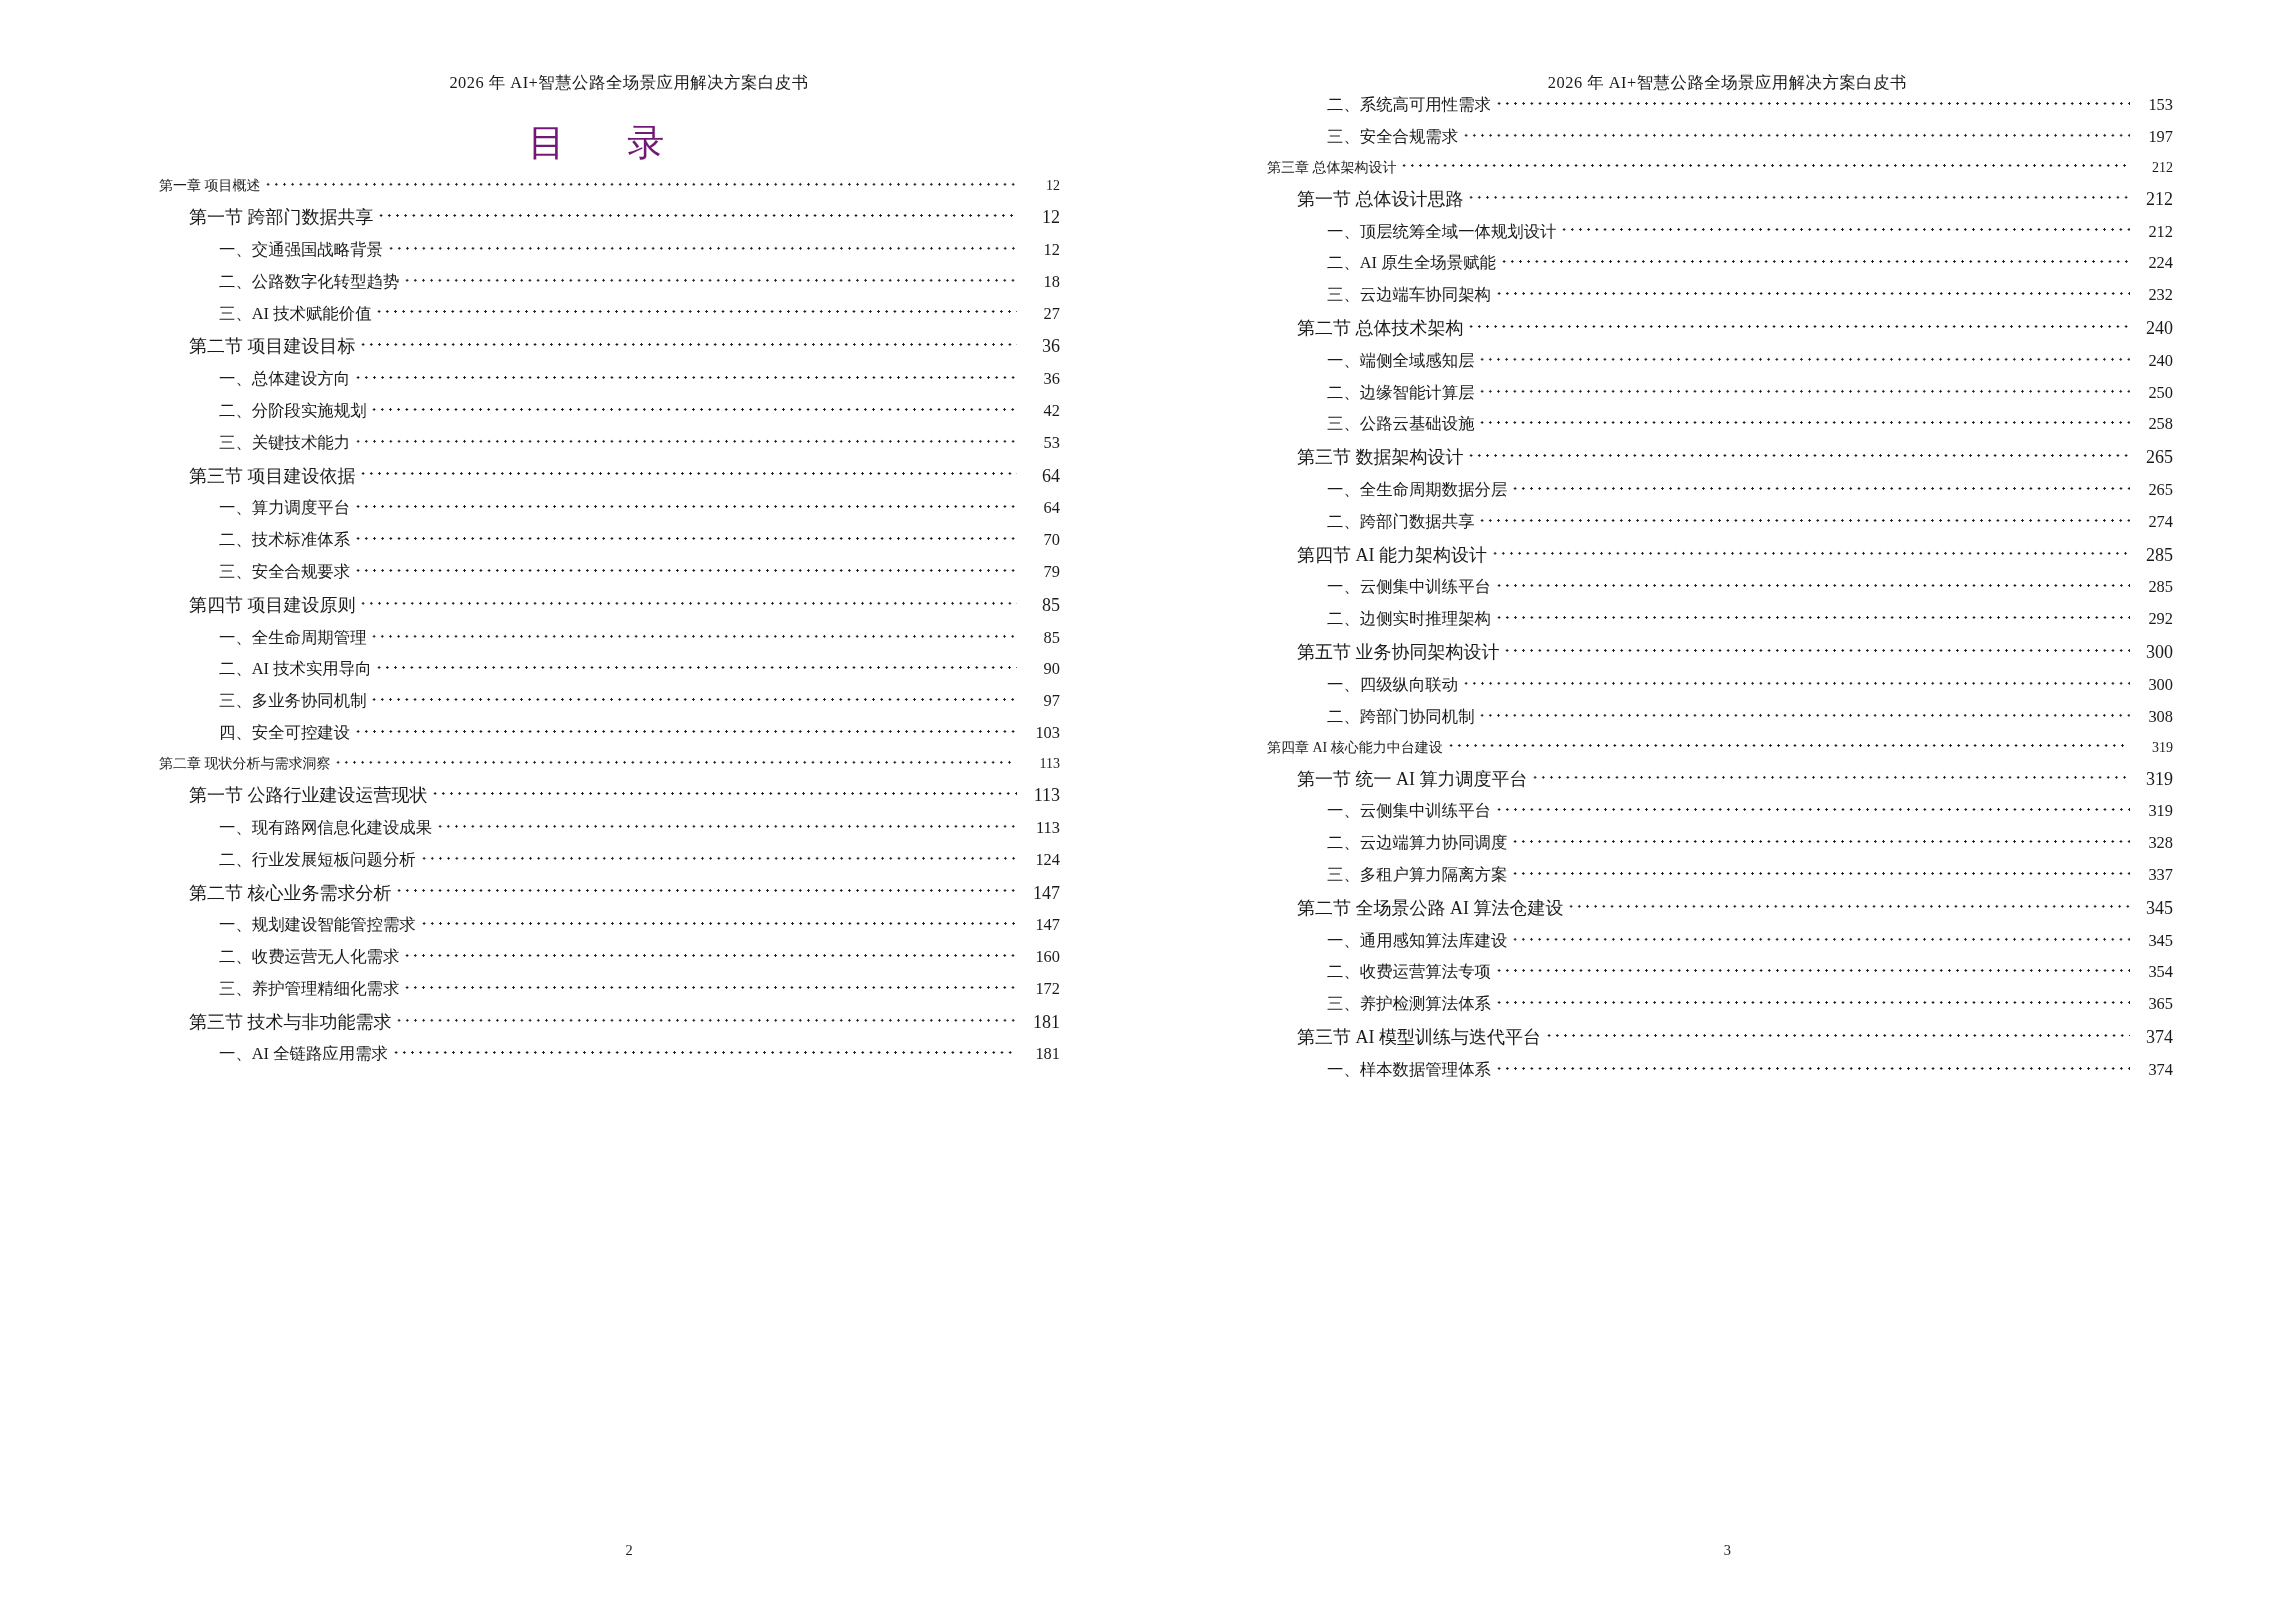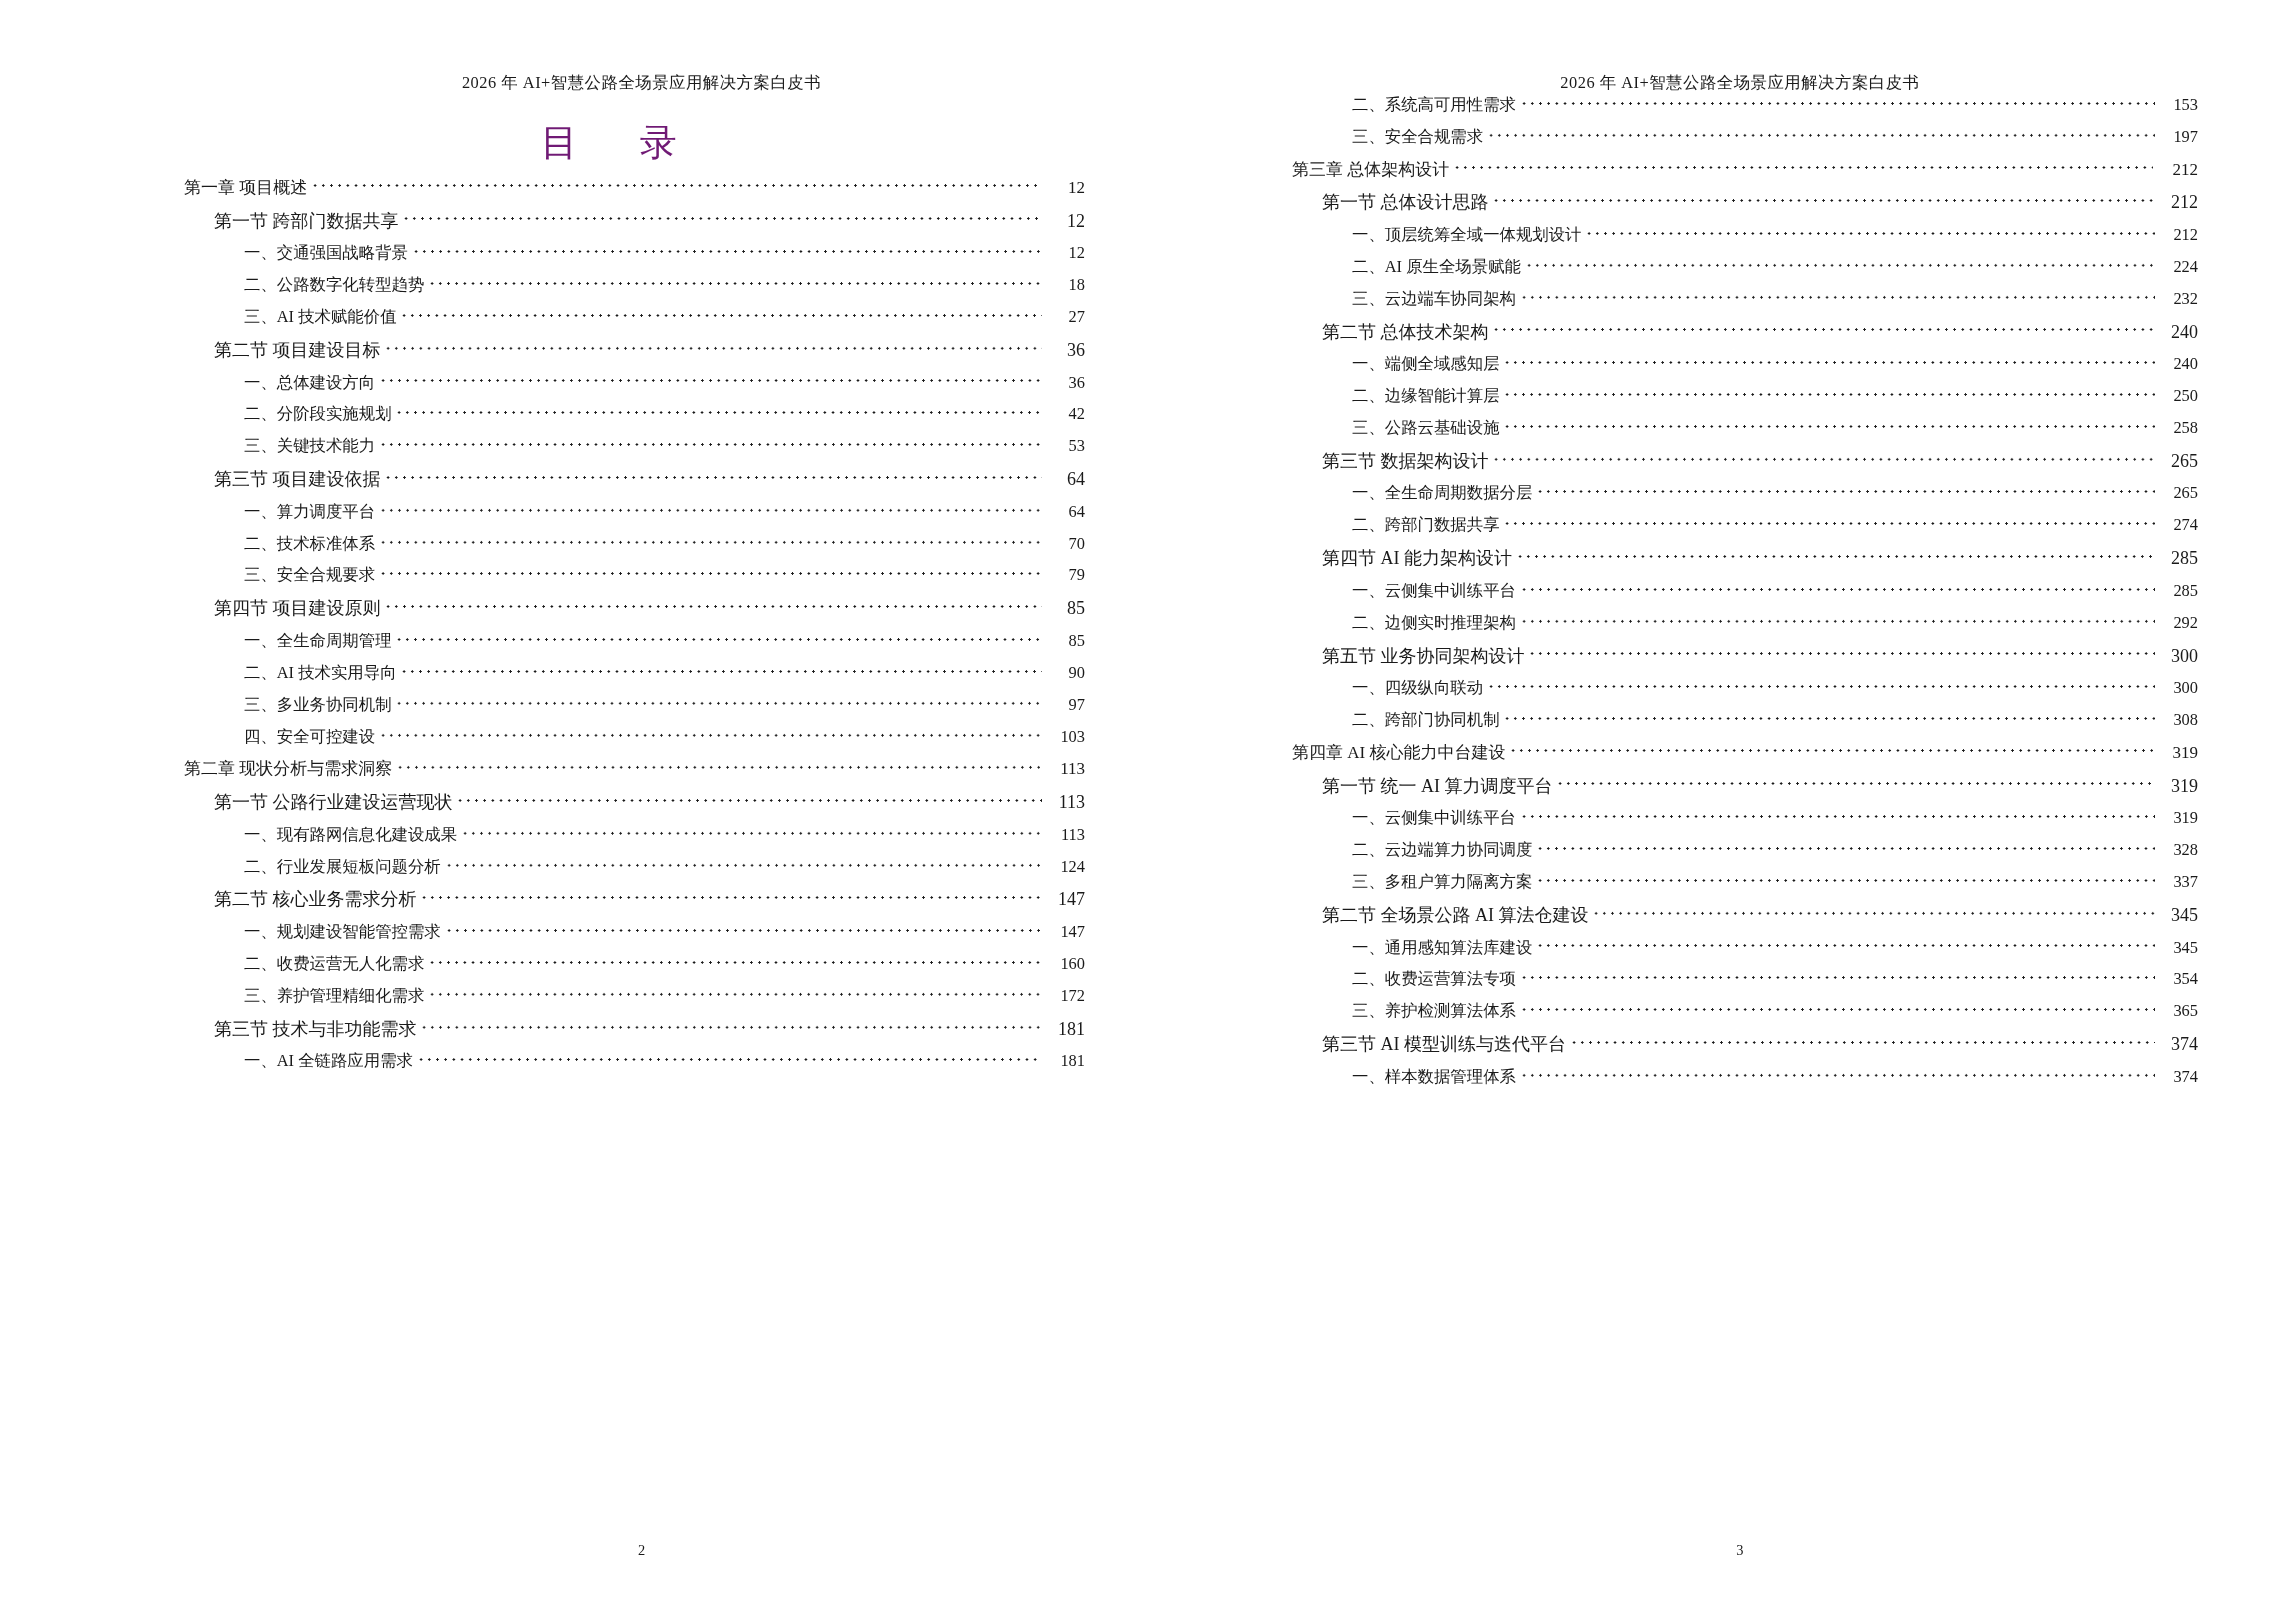--- a/index.html
+++ b/index.html
@@ -19,21 +19,20 @@
     width: 2284px;
     height: 1622px;
     box-sizing: border-box;
   }
   .page {
     position: relative;
     width: 1142px;
     height: 1622px;
     box-sizing: border-box;
     padding: 0;
-    margin-left: 25px;
   }
   .running-head {
     position: absolute;
     top: 72px;
     left: 0;
     width: 100%;
     text-align: center;
     font-size: 16.4px;
     letter-spacing: 0.5px;
     color: #1a1a1a;
@@ -95,21 +94,21 @@
     background-position: left bottom;
   }
   .entry .pageno {
     flex: 0 0 auto;
     text-align: right;
     min-width: 36px;
     padding-left: 3.9px;
   }
 
   
-  .lvl-1 { margin-left: 0px; font-size: 17px; }
+  .lvl-1 { margin-left: 0px; font-size: 14px; }
   .lvl-2 { margin-left: 30px; font-size: 18px; }
   .lvl-3 { margin-left: 60px; font-size: 16.4px; }
 
   .lvl-1 .pageno { min-width: 38px; }
 
   .folio {
     position: absolute;
     bottom: 63px;
     left: 0;
     width: 100%;

